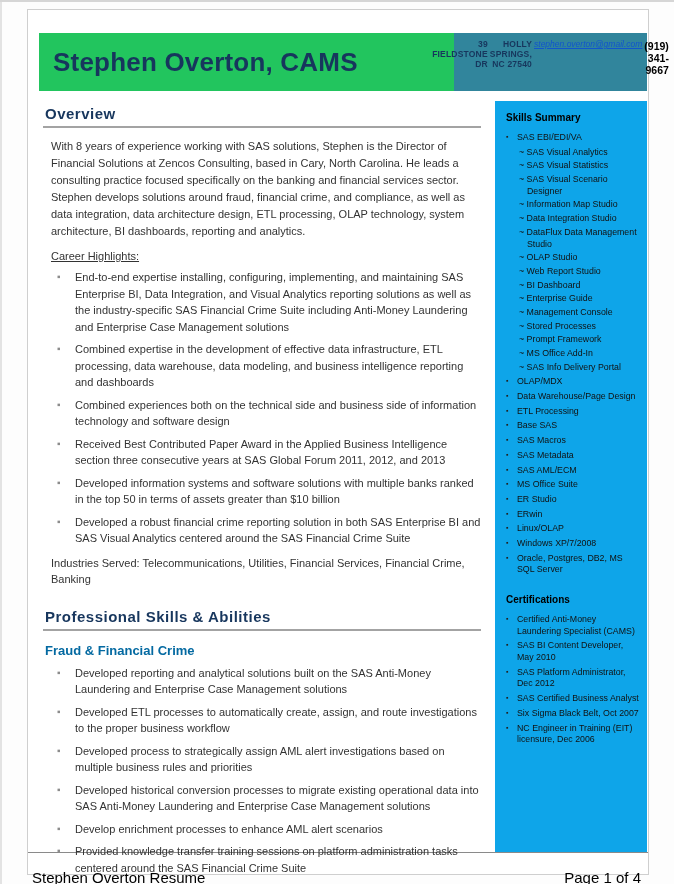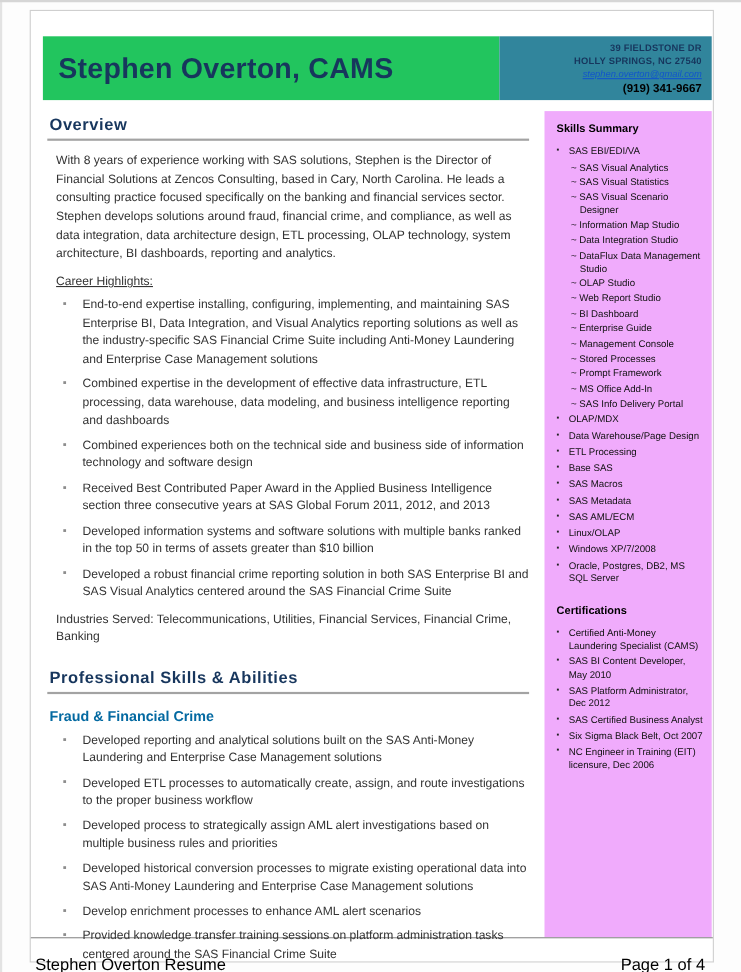--- a/index.html
+++ b/index.html
@@ -24,21 +24,21 @@
     flex: 1; background: #22c55e;
     display: flex; align-items: center; padding-left: 14px;
   }
   .band-left h1 {
     margin: 0; font-size: 26px; font-weight: bold;
     color: #17365d; letter-spacing: .2px;
   }
   .contact {
     width: 193px; background: #31859c;
     padding: 6px 9px 5px; text-align: right;
-    display: flex; flex-direction: column; justify-content: center; gap: 2px;
+    display: flex; flex-direction: row; justify-content: center; gap: 2px;
   }
   .contact .addr { color: #17365d; font-size: 8.5px; font-weight: 600; letter-spacing: .2px; }
   .contact .email {
     color: #1155cc; font-size: 8.5px; font-style: italic;
     text-decoration: underline; cursor: pointer;
   }
   .contact .phone { color: #000; font-size: 10.5px; font-weight: bold; margin-top: 1px; }
   
   .body-row { display: flex; flex: 1; margin: 10px 1px 0 11px; align-items: stretch; min-height: 0; }
   .main { flex: 1; padding: 0 14px 0 4px; min-width: 0; }
@@ -57,21 +57,21 @@
     font-size: 11px; line-height: 1.5; color: #333; margin-bottom: 6px;
   }
   ul.bullets li::before {
     content: "▪"; position: absolute; left: 6px; top: 0;
     color: #8c8c8c; font-size: 10px;
   }
   .industries { font-size: 11px; color: #333; margin: 4px 0 12px 8px; line-height: 1.5; }
   .subsection { font-size: 13px; font-weight: bold; color: #0369a1; margin: 12px 0 7px 2px; }
   
   .sidebar {
-    width: 152px; background: #f0abfc;
+    width: 152px; background: #0ea5e9;
     padding: 9px 8px 10px 11px;
     font-size: 8.8px; color: #111;
   }
   .sidebar-title { font-size: 10px; font-weight: bold; color: #000; margin: 2px 0 9px 0; }
   .sidebar-title.certs { margin-top: 18px; }
   ul.side { list-style: none; margin: 0; padding: 0; }
   ul.side li { position: relative; padding-left: 11px; line-height: 1.33; margin-bottom: 3px; }
   ul.side li::before { content: "▪"; position: absolute; left: 0; top: 0; font-size: 7px; color: #222; }
   ul.sub { list-style: none; margin: 0 0 3px 0; padding: 0 0 0 13px; }
   ul.sub li { padding-left: 8px; text-indent: -8px; line-height: 1.33; margin-bottom: 2px; }
@@ -157,20 +157,25 @@
       <ul class="side">
         <li>OLAP/MDX</li>
         <li>Data Warehouse/Page Design</li>
         <li>ETL Processing</li>
         <li>Base SAS</li>
         <li>SAS Macros</li>
         <li>SAS Metadata</li>
         <li>SAS AML/ECM</li>
       </ul>
 
+      <ul class="side gap">
+        <li>MS Office Suite</li>
+        <li>ER Studio</li>
+        <li>ERwin</li>
+      </ul>
 
       <ul class="side gap">
         <li>Linux/OLAP</li>
         <li>Windows XP/7/2008</li>
         <li>Oracle, Postgres, DB2, MS SQL Server</li>
       </ul>
 
       <h3 class="sidebar-title certs">Certifications</h3>
       <ul class="side">
         <li>Certified Anti-Money Laundering Specialist (CAMS)</li>

